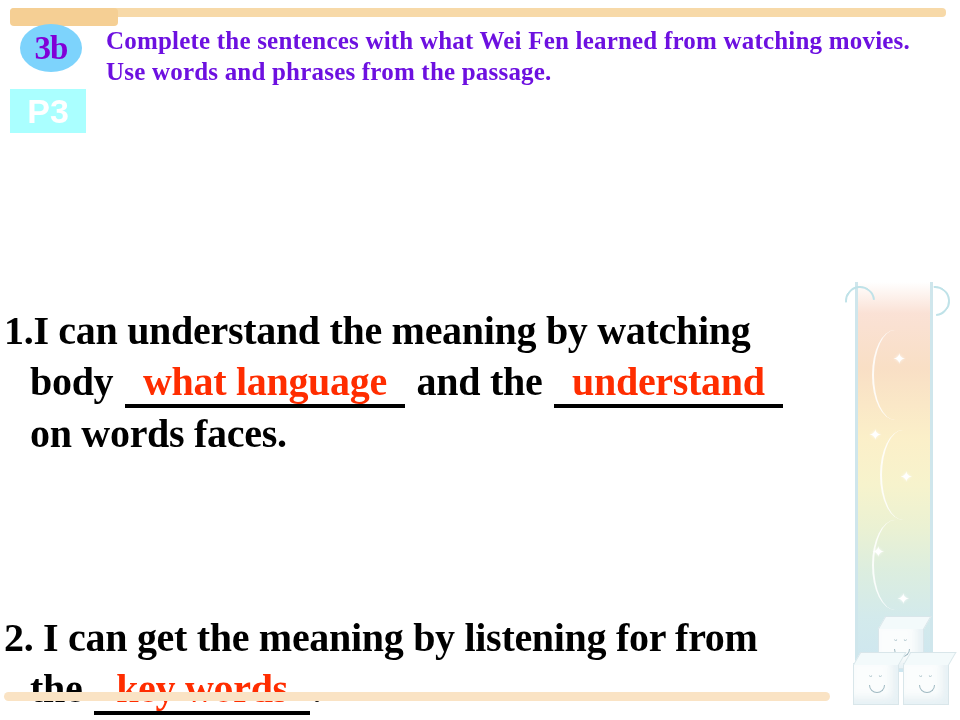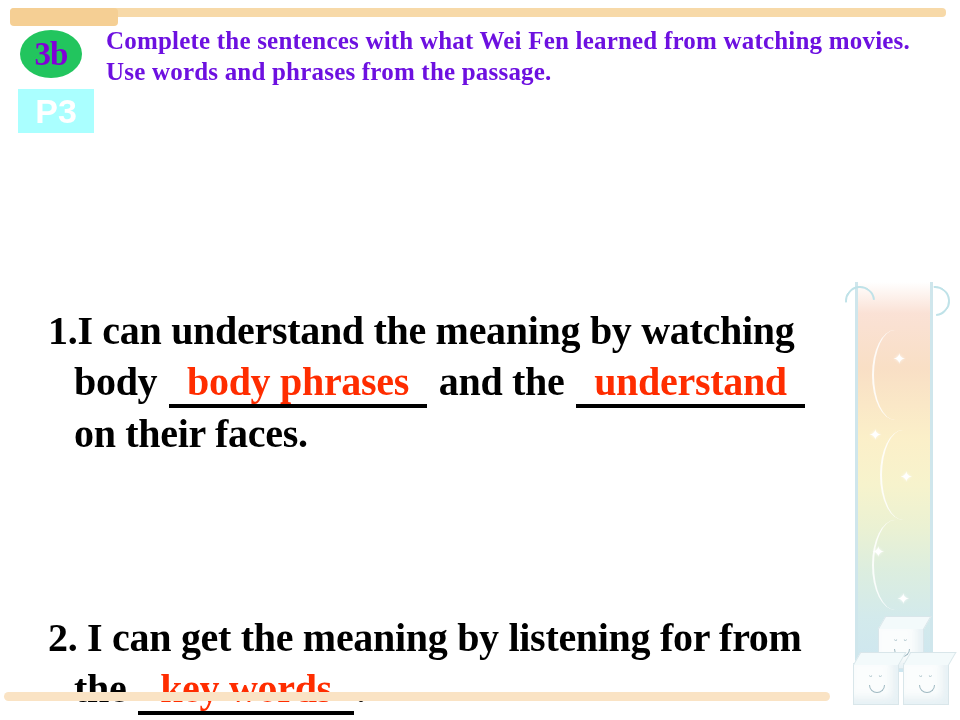--- a/index.html
+++ b/index.html
@@ -153,36 +153,36 @@
     border-radius: 0 0 12px 12px;
   }
   .cube.c-top  { left: 878px; top: 627px; }
   .cube.c-left { left: 853px; top: 663px; }
   .cube.c-right{ left: 903px; top: 663px; }
 
   
   .badge-3b {
     position: absolute;
     left: 20px;
-    top: 30px;
+    top: 24px;
     width: 62px;
     height: 48px;
     border-radius: 50%;
-    background: #22c55e;
+    background: #7dd3fc;
     color: #8000d7;
     font-family: "Liberation Serif", serif;
     font-weight: bold;
     font-size: 33px;
     line-height: 48px;
     text-align: center;
     letter-spacing: -1px;
   }
   .badge-p3 {
     position: absolute;
-    left: 18px;
+    left: 10px;
     top: 89px;
     width: 76px;
     height: 44px;
     background: #aaffff;
     color: #ffffff;
     font-family: "Liberation Sans", sans-serif;
     font-weight: bold;
     font-size: 34px;
     line-height: 44px;
     text-align: center;
@@ -208,21 +208,21 @@
     top: 152px;
     width: 950px;
     color: #000000;
     font-family: "Liberation Serif", serif;
     font-weight: bold;
     font-size: 40px;
     line-height: 51px;
     letter-spacing: -0.3px;
     white-space: pre-wrap;
   }
-  .item { position: relative; margin-left: 44px; }
+  .item { position: relative; }
   .item .indent { display: inline-block; width: 26px; }
 
   .blank {
     color: #ff2d00;
     border-bottom: 4px solid #000000;
     padding: 0 18px 1px 18px;
     margin: 0 2px;
     display: inline-block;
     line-height: 42px;
   }
@@ -267,21 +267,21 @@
     <div class="face">˘ ˘</div>
     <div class="smile"></div>
   </div>
 
   <div class="badge-3b">3b</div>
   <div class="badge-p3">P3</div>
   <div class="instruction">Complete the sentences with what Wei Fen learned from watching movies. Use words and phrases from the passage.</div>
 
   <div class="items">
 
-    <div class="item"><span>1.</span><span>I can understand the meaning by watching</span><br><span class="indent"></span><span>body </span><span class="blank">body phrases</span><span> and the </span><span class="blank">understand</span><br><span class="indent"></span><span>on their faces.</span></div>
+    <div class="item"><span>1.</span><span>I can understand the meaning by watching</span><br><span class="indent"></span><span>body </span><span class="blank">what language</span><span> and the </span><span class="blank">understand</span><br><span class="indent"></span><span>on words faces.</span></div>
 
     <div class="item"><span>2.</span><span> </span><span>I can get the meaning by listening for from</span><br><span class="indent"></span><span>the </span><span class="blank narrow">key words</span><span>.</span></div>
 
     
 
     
 
     
 
   </div>

